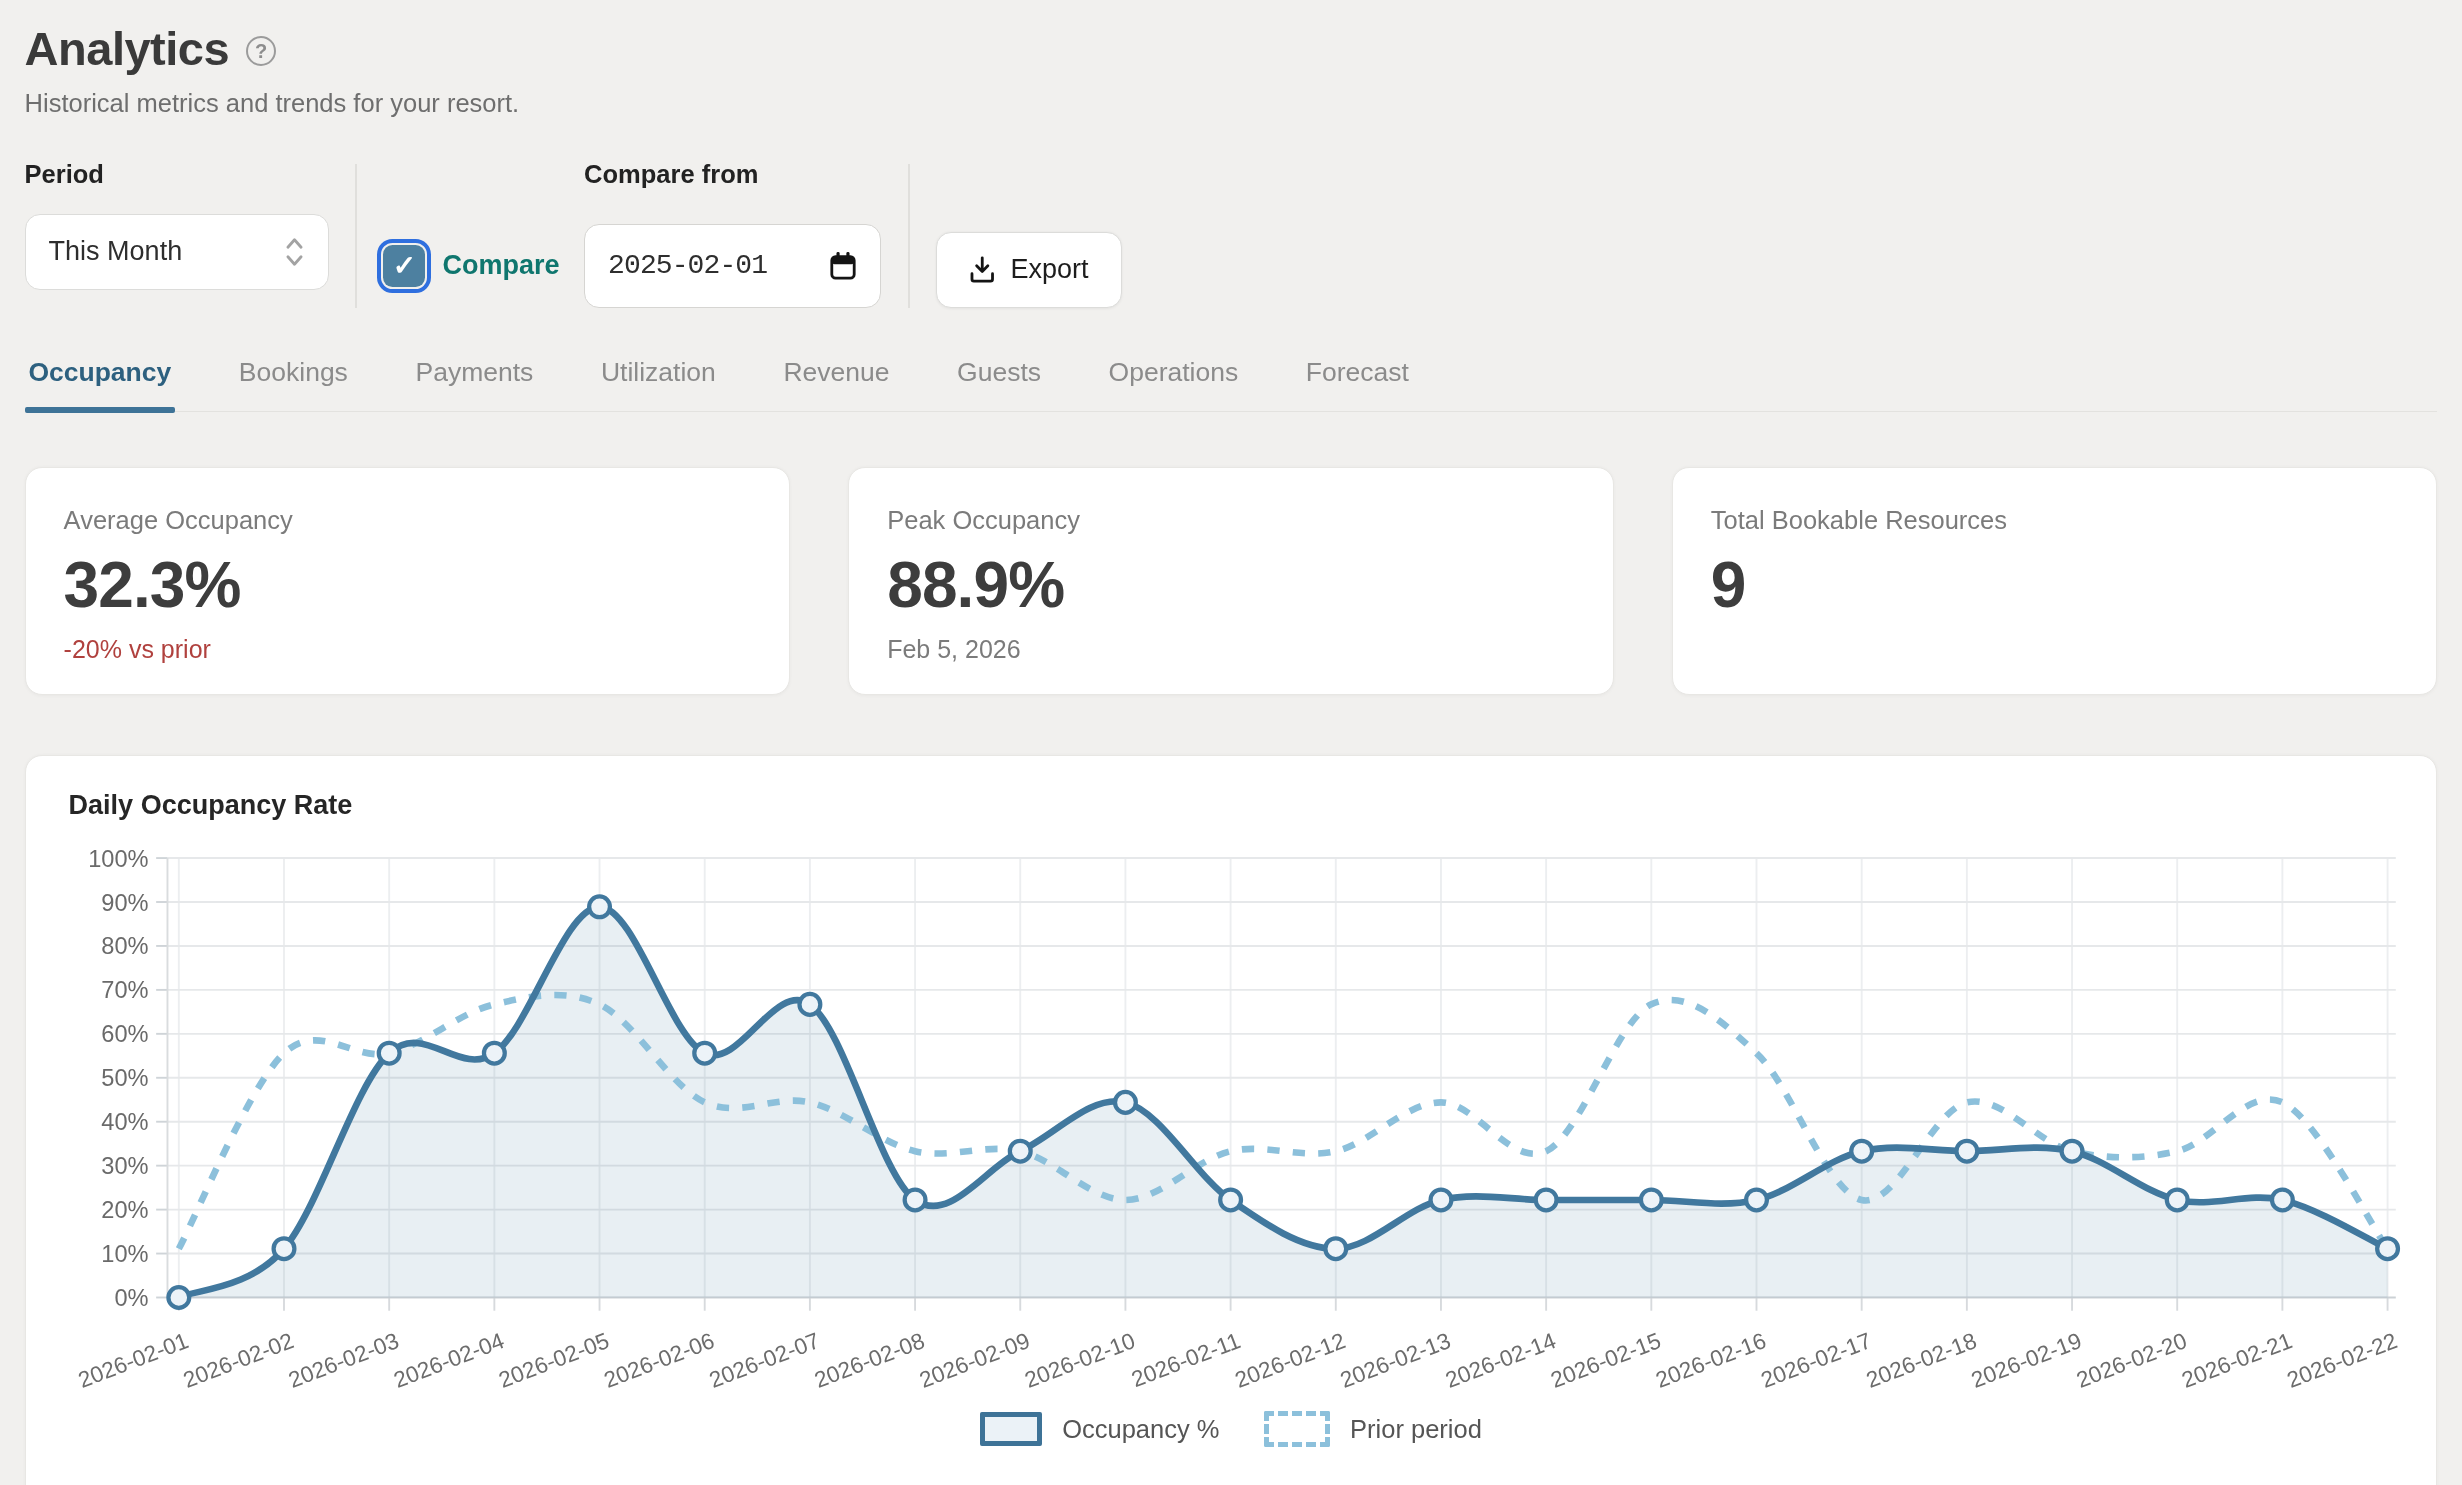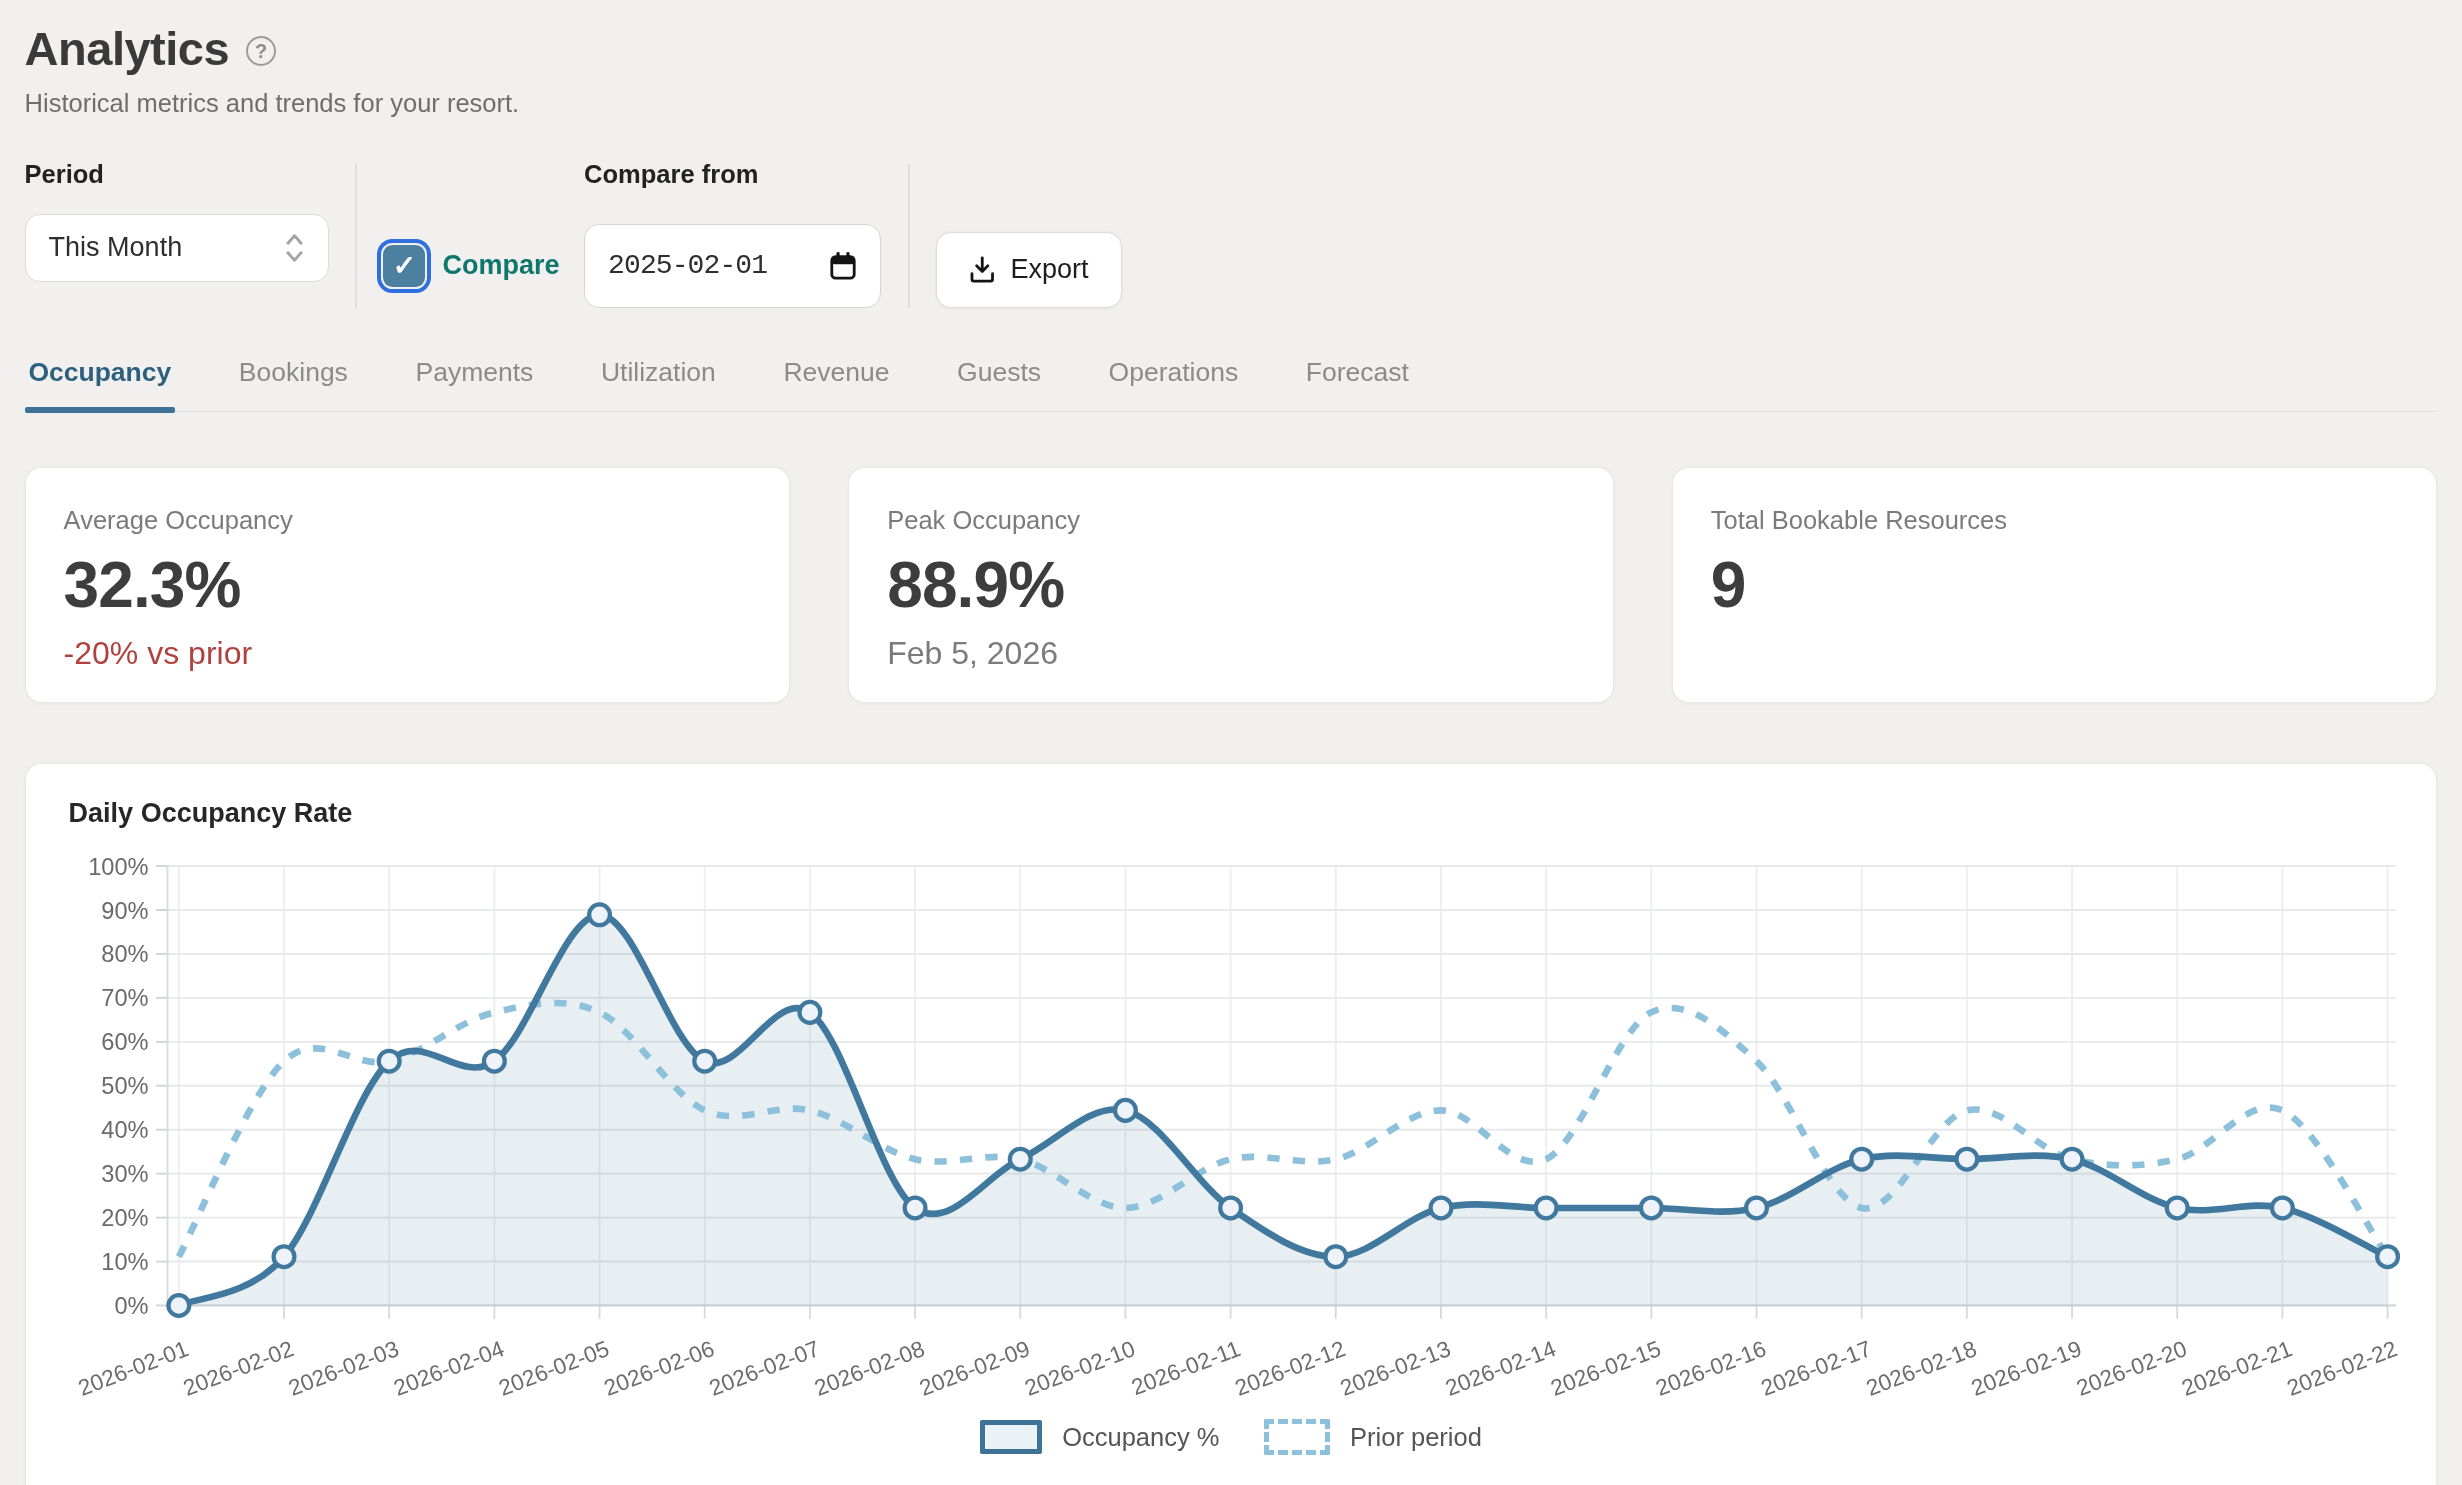--- a/index.html
+++ b/index.html
@@ -17,21 +17,21 @@
     width: 30px; height: 30px; border: 2.8px solid #9b9b9b; border-radius: 50%;
     color: #8d8d8d; font-size: 20px; font-weight: 700;
     display: flex; align-items: center; justify-content: center; margin-top: 5.7px;
   }
   .subtitle { margin-top: 13.2px; font-size: 25.5px; color: #6e6e6e; }
   
   .controls-row { margin-top: 42px; display: flex; align-items: stretch; }
   .ctl-label { font-size: 25.5px; font-weight: 700; color: #222; }
   .period-group { display: flex; flex-direction: column; }
   .select-box {
-    margin-top: 24.6px; width: 304px; height: 68px; background: #fff;
+    margin-top: 24.6px; width: 304px; height: 76px; background: #fff;
     border: 1.9px solid #dcdcda; border-radius: 15px; padding: 4px 23px;
     display: flex; align-items: center; justify-content: space-between;
     font-size: 27px; color: #2e2e2e; cursor: default;
   }
   .vdivider { width: 1.9px; background: #e0dfdc; margin: 3.8px 26.5px 0 26.5px; }
   .compare-area {
     display: grid; grid-template-columns: auto auto; grid-template-rows: 39px auto;
     column-gap: 24.6px;
   }
   .compare-from-label { grid-column: 2; grid-row: 1; align-self: start; }
@@ -66,21 +66,21 @@
   }
   
   .stats-row { margin-top: 55px; display: grid; grid-template-columns: 1fr 1fr 1fr; gap: 58px; }
   .stat-card {
     background: #fff; border: 1.9px solid #e8e7e4; border-radius: 17px;
     padding: 38px 38px 30px 38px; min-height: 204px;
     box-shadow: 0 0.9px 3.8px rgba(0,0,0,0.04);
   }
   .stat-label { font-size: 25.5px; color: #7b7b7b; }
   .stat-value { margin-top: 13.2px; font-size: 64px; font-weight: 700; color: #3d3d3d; letter-spacing: -0.9px; }
-  .stat-sub { margin-top: 13.2px; font-size: 32px; }
+  .stat-sub { margin-top: 13.2px; font-size: 25px; }
   .stat-sub.negative { color: #b0413e; }
   .stat-sub.muted { color: #7b7b7b; }
   
   .chart-card {
     margin-top: 60px; background: #fff; border: 1.9px solid #e8e7e4; border-radius: 17px;
     height: 756px; padding: 34px 28px 0 28px; box-shadow: 0 0.9px 3.8px rgba(0,0,0,0.04);
   }
   .chart-title { font-size: 27px; font-weight: 700; color: #262626; margin-left: 15px; }
   .chart-svg { display: block; margin-top: 21px; }
   svg text { font-family: "Liberation Sans", sans-serif; }

